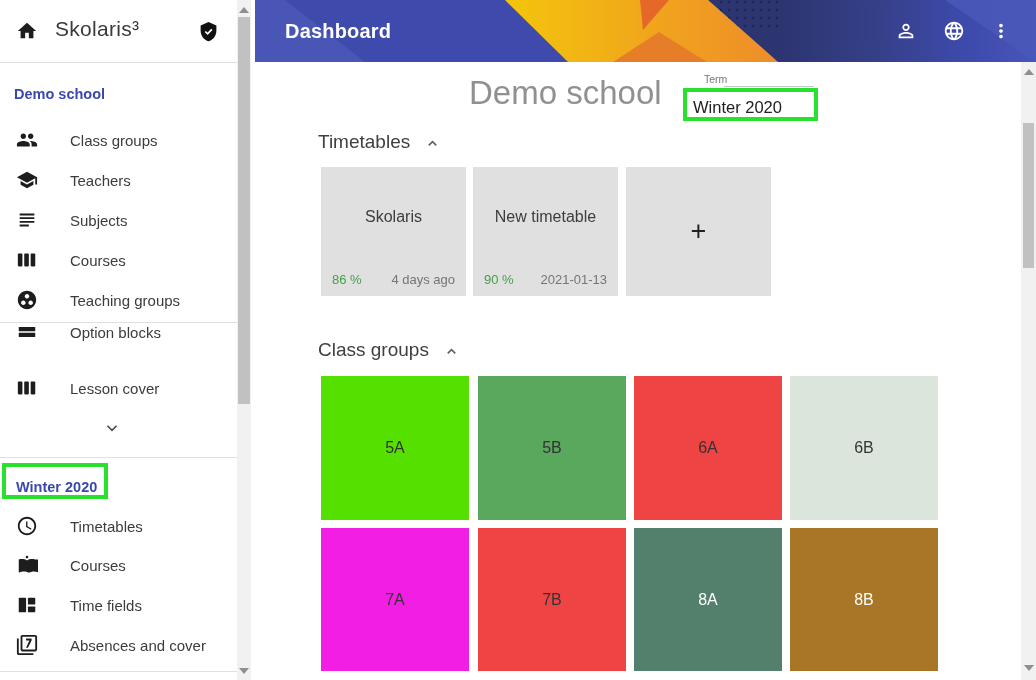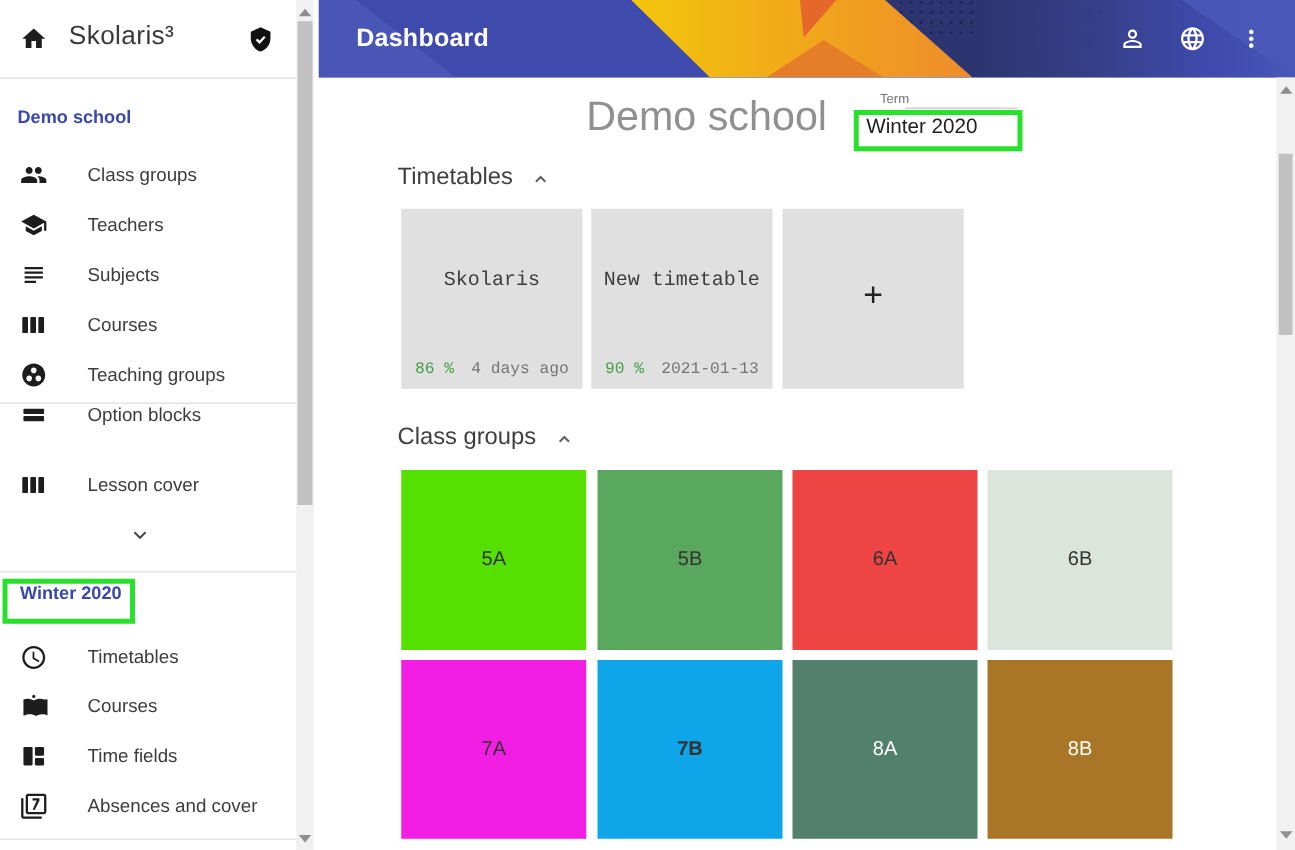--- a/index.html
+++ b/index.html
@@ -13,21 +13,21 @@
   .sb-divider { position:absolute; left:0; width:237px; height:1px; background:#e0e0e0; }
   #sb-header { position:absolute; left:0; top:0; width:237px; height:62px; }
   #sb-home { position:absolute; left:16px; top:20px; width:22px; height:22px; color:#1d1d1d; cursor:pointer; }
   #sb-title { position:absolute; left:55px; top:17px; font-size:21px; color:#3a3a3a; letter-spacing:.3px; }
   #sb-shield { position:absolute; left:198px; top:21px; width:21px; height:21px; color:#111; cursor:pointer; }
   .sb-link { position:absolute; left:14px; font-size:14.5px; font-weight:700; cursor:pointer; }
   .srow { position:absolute; left:0; width:236px; height:40px; cursor:pointer; }
   .srow .ic { position:absolute; left:16px; top:9px; width:22px; height:22px; color:#1d1d1d; }
   .srow .lbl { position:absolute; left:70px; top:50%; transform:translateY(-50%); font-size:15px; color:#3c3c3c; white-space:nowrap; }
   #sb-expand { position:absolute; left:103px; top:419px; width:18px; height:18px; color:#4a4a4a; cursor:pointer; }
-  .green-box { position:absolute; border:4px solid #be185d; display:flex; align-items:flex-start; }
+  .green-box { position:absolute; border:4px solid #be185d; display:flex; align-items:flex-end; }
 
   
   .scrolltrack { position:absolute; background:#f1f1f1; }
   .scrollthumb { position:absolute; background:#c1c1c1; }
   .sb-arrow { position:absolute; width:0; height:0; }
   .arr-up   { border-left:5px solid transparent; border-right:5px solid transparent; border-bottom:6px solid #8f8f8f; }
   .arr-down { border-left:5px solid transparent; border-right:5px solid transparent; border-top:6px solid #8f8f8f; }
 
   
   #topbar { position:absolute; left:255px; top:0; width:781px; height:62px; background:#3e4bad; overflow:hidden; }
@@ -39,21 +39,21 @@
   #main-title { position:absolute; left:469px; top:74px; font-size:33px; color:#909090; }
   #term-label { position:absolute; left:704px; top:73px; font-size:10.5px; color:#757575; }
   #term-line  { position:absolute; left:724px; top:86px; width:90px; height:1px; background:#c6c6c6; }
   #term-box   { left:683px; top:88px; width:135px; height:33px; background:#fff; }
   #term-value { padding-left:6px; font-size:16.5px; color:#212121; white-space:nowrap; }
 
   .section-head { position:absolute; display:inline-flex; align-items:center; gap:15px; cursor:default; }
   .section-head .st { font-size:19px; color:#3f3f3f; }
   .section-head .chev { width:15px; height:15px; color:#616161; margin-top:3px; cursor:pointer; }
 
-  .tcard { position:absolute; top:167px; width:145px; height:144px; background:#e0e0e0; cursor:pointer;font-family:Liberation Mono, monospace; }
+  .tcard { position:absolute; top:167px; width:145px; height:129px; background:#e0e0e0; cursor:pointer; }
   .tname { position:absolute; left:0; right:0; top:0; bottom:30px; display:flex; align-items:center; justify-content:center; font-size:16px; color:#3d3d3d; }
   .tmeta { position:absolute; left:11px; right:11px; bottom:9px; display:flex; justify-content:space-between; font-size:13px; }
   .tdate { color:#757575; }
   .plus  { position:absolute; inset:0; display:flex; align-items:center; justify-content:center; font-size:27px; color:#212121; }
 
   .tile { position:absolute; width:148px; display:flex; align-items:center; justify-content:center; font-size:16px; cursor:pointer; }
   .tile.r1 { top:376px; height:144px; }
   .tile.r2 { top:528px; height:143px; }
 </style>
 </head>
@@ -264,21 +264,21 @@
     <span class="chev"><svg viewBox="0 0 24 24" width="15" height="15" fill="none" stroke="currentColor" stroke-width="2.6">
           <polyline points="6,15 12,9 18,15"></polyline>
         </svg></span>
   </div>
 
   <div class="tile r1" style="left: 321px; background-color: rgb(85, 224, 0); color: rgb(51, 51, 51);">5A</div>
   <div class="tile r1" style="left: 478px; background-color: rgb(90, 167, 94); color: rgb(51, 51, 51);">5B</div>
   <div class="tile r1" style="left: 634px; background-color: #ef4444; color: rgb(51, 51, 51);">6A</div>
   <div class="tile r1" style="left: 790px; background-color: rgb(220, 229, 219); color: rgb(51, 51, 51);">6B</div>
   <div class="tile r2" style="left: 321px; background-color: rgb(242, 30, 227); color: rgb(51, 51, 51);">7A</div>
-  <div class="tile r2" style="left: 478px; background-color: #0ea5e9; color: rgb(51, 51, 51); font-weight: bold;">7B</div>
+  <div class="tile r2" style="left: 478px; background-color: #ef4444; color: rgb(51, 51, 51);">7B</div>
   <div class="tile r2" style="left: 634px; background-color: rgb(82, 128, 108); color: rgb(255, 255, 255);">8A</div>
   <div class="tile r2" style="left: 790px; background-color: rgb(169, 118, 40); color: rgb(255, 255, 255);">8B</div>
 
   <div class="scrolltrack" style="left:1021px; top:62px; width:15px; height:618px;">
     <div class="sb-arrow arr-up" style="left:3px; top:7px;"></div>
     <div class="scrollthumb" style="left:2px; top:61px; width:11px; height:145px;"></div>
     <div class="sb-arrow arr-down" style="left:3px; top:603px;"></div>
   </div>
 
 </div>

